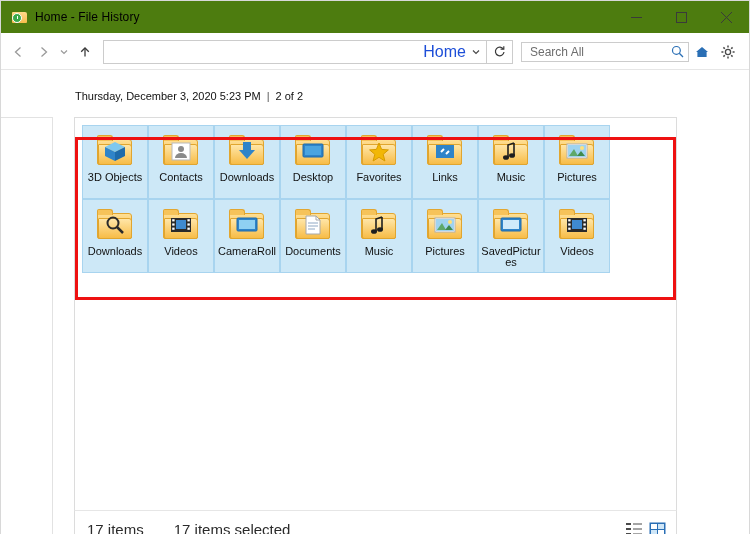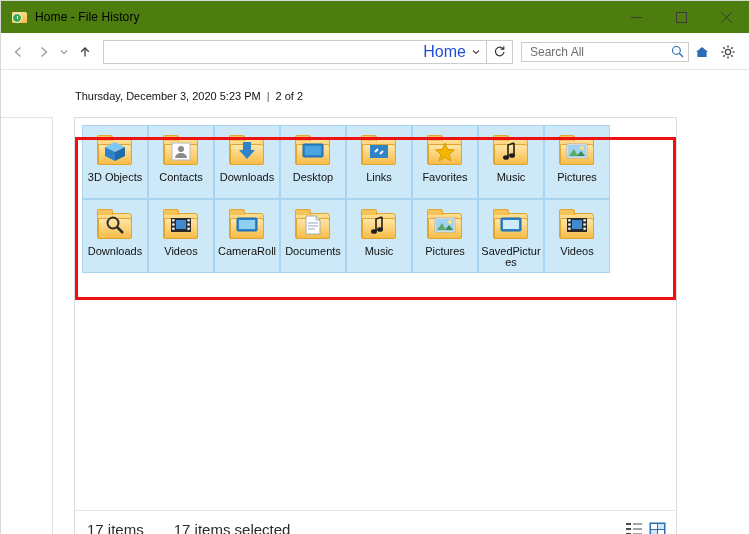--- a/index.html
+++ b/index.html
@@ -446,37 +446,37 @@
             </div>
             <div class="tile-label">Desktop</div>
           </div>
 
           <div class="tile">
             <div class="tile-ico">
               <div class="fbody"></div>
                 <div class="ftab"></div>
                 <div class="ffront"></div>
               <svg class="badge" viewBox="0 0 24 21">
+                <polygon points="12,2 14.6,8.4 21.4,8.9 16.2,13.3 17.9,20 12,16.3 6.1,20 7.8,13.3 2.6,8.9 9.4,8.4" fill="#f2b705" stroke="#d89b00"></polygon>
+              </svg>
+            </div>
+            <div class="tile-label">Favorites</div>
+          </div>
+
+          <div class="tile">
+            <div class="tile-ico">
+              <div class="fbody"></div>
+                <div class="ftab"></div>
+                <div class="ffront"></div>
+              <svg class="badge" viewBox="0 0 24 21">
                 <rect x="3" y="4" width="18" height="13" fill="#2f84c9"></rect>
                 <path d="M8 11 l3 -3 M13 13 l3 -3" stroke="#ffffff" stroke-width="2" fill="none"></path>
               </svg>
             </div>
             <div class="tile-label">Links</div>
-          </div>
-
-          <div class="tile">
-            <div class="tile-ico">
-              <div class="fbody"></div>
-                <div class="ftab"></div>
-                <div class="ffront"></div>
-              <svg class="badge" viewBox="0 0 24 21">
-                <polygon points="12,2 14.6,8.4 21.4,8.9 16.2,13.3 17.9,20 12,16.3 6.1,20 7.8,13.3 2.6,8.9 9.4,8.4" fill="#f2b705" stroke="#d89b00"></polygon>
-              </svg>
-            </div>
-            <div class="tile-label">Favorites</div>
           </div>
 
           <div class="tile">
             <div class="tile-ico">
               <div class="fbody"></div>
                 <div class="ftab"></div>
                 <div class="ffront"></div>
               <svg class="badge" viewBox="0 0 24 21">
                 <path d="M15 2 L15 14 M15 2 L9 4 L9 16" stroke="#1e1e1e" stroke-width="1.6" fill="none"></path>
                 <ellipse cx="7" cy="16.5" rx="3" ry="2.3" fill="#1e1e1e"></ellipse>

